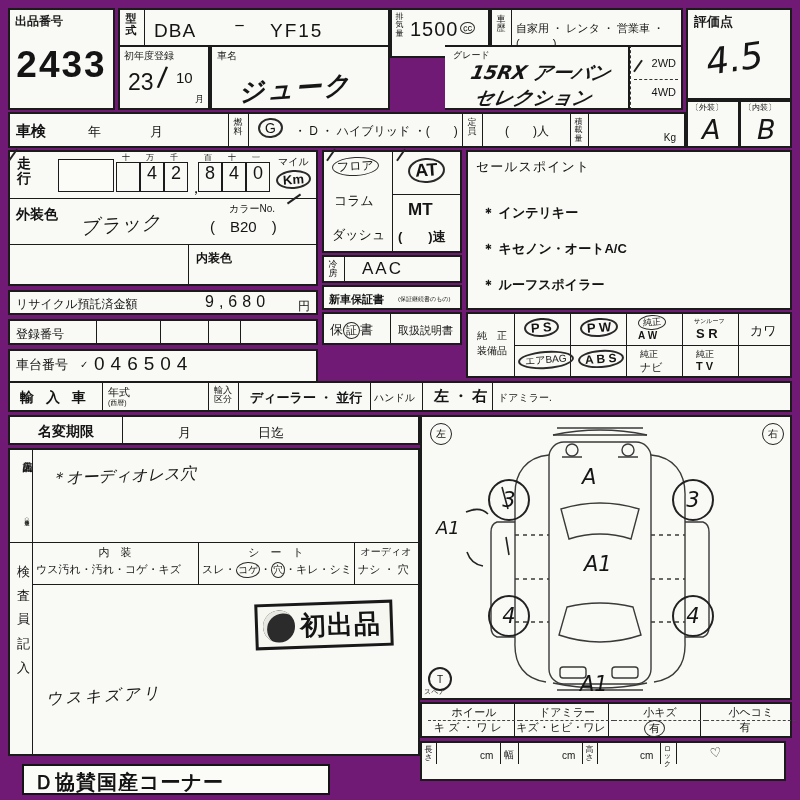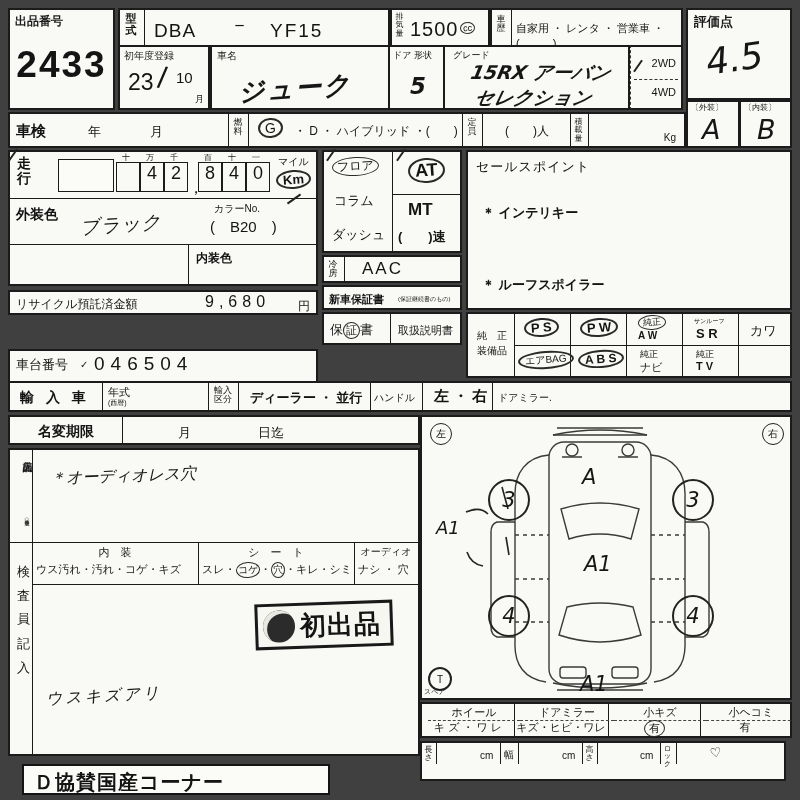--- a/index.html
+++ b/index.html
@@ -1,16 +1,16 @@
 <!DOCTYPE html>
 <html><head>
 <meta charset="utf-8">
 <style>
   html,body{margin:0;padding:0;background:#e8e8e4;}
-  #sheet{position:relative;width:800px;height:800px;background:#404040;
+  #sheet{position:relative;width:800px;height:800px;background:#701a75;
          font-family:"Liberation Sans","DejaVu Sans",sans-serif;color:#141414;overflow:hidden;}
   .abs{position:absolute;box-sizing:border-box;}
   .bx{border:2px solid #1b1b1b;background:#f9f9f5;}
   .bx1{border:1px solid #1b1b1b;background:#f9f9f5;}
   .lbl{font-size:11px;color:#1b1b1b;}
   .tiny{font-size:8px;line-height:1.1;}
   .stack{line-height:1.05;word-break:break-all;text-align:center;}
   .hw{font-family:"DejaVu Sans",sans-serif;font-style:italic;color:#161616;}
   .oval{display:inline-block;border:2px solid #2a2a2a;border-radius:50%;padding:0 5px;transform:rotate(-4deg);}
   .oval-thin{display:inline-block;border:1.5px solid #2a2a2a;border-radius:50%;padding:0 4px;transform:rotate(-3deg);}
@@ -66,24 +66,20 @@
     <div class="abs" style="left:38px;top:14px;font-size:30px;font-weight:100;transform:rotate(8deg);">/</div>
     <div class="abs" style="left:56px;top:22px;font-size:15px;">10</div>
     <div class="abs" style="right:4px;bottom:2px;font-size:9px;">月</div>
   </div>
 
   <div class="abs bx" style="left:210px;top:45px;width:180px;height:65px;">
     <div class="abs lbl" style="left:5px;top:2px;font-size:10px;">車名</div>
     <div class="abs hw" style="left:26px;top:24px;font-size:26px;font-weight:bold;transform:rotate(-4deg);letter-spacing:2px;">ジューク</div>
   </div>
 
-  <div class="abs bx" style="left:390px;top:45px;width:55px;height:65px;border-left:none;">
-    <div class="abs lbl" style="left:3px;top:2px;font-size:9px;">ドア 形状</div>
-    <div class="abs hw" style="left:20px;top:26px;font-size:23px;font-weight:bold;">5</div>
-  </div>
 
   <div class="abs bx" style="left:445px;top:45px;width:185px;height:65px;border-left:none;">
     <div class="abs lbl" style="left:8px;top:2px;font-size:9px;">グレード</div>
     <div class="abs hw" style="left:26px;top:13px;font-size:19px;font-weight:bold;transform:skewX(-12deg);white-space:nowrap;">15RX アーバン</div>
     <div class="abs hw" style="left:30px;top:38px;font-size:19px;font-weight:bold;transform:skewX(-12deg);">セレクション</div>
   </div>
 
   <div class="abs bx" style="left:630px;top:45px;width:53px;height:65px;border-left:1px dashed #333;">
     <div class="abs" style="right:5px;top:10px;font-size:11px;">2WD</div>
     <div class="abs" style="left:3px;top:32px;right:3px;border-top:1px dashed #333;"></div>
@@ -140,33 +136,40 @@
     <div class="abs bx1" style="left:188px;top:10px;width:24px;height:30px;text-align:center;font-size:18px;">8</div>
     <div class="abs bx1" style="left:212px;top:10px;width:24px;height:30px;text-align:center;font-size:18px;">4</div>
     <div class="abs bx1" style="left:236px;top:10px;width:24px;height:30px;text-align:center;font-size:18px;">0</div>
     <div class="abs" style="left:268px;top:3px;font-size:10px;">マイル</div>
     <span class="abs oval" style="left:266px;top:18px;font-size:13px;font-weight:bold;">Km</span>
     <div class="tick" style="left:276px;top:46px;width:16px;transform:rotate(-35deg);"></div>
 
     <div class="hline" style="left:0;top:92px;width:306px;"></div>
     <div class="abs" style="left:6px;top:54px;font-size:14px;font-weight:bold;">外装色</div>
     <div class="abs hw" style="left:70px;top:60px;font-size:19px;transform:rotate(-4deg);letter-spacing:1px;">ブラック</div>
-    <div class="abs" style="left:204px;top:50px;font-size:10px;">カラーNo.</div>
+    <div class="abs" style="left:219px;top:50px;font-size:10px;">カラーNo.</div>
     <div class="abs" style="left:200px;top:66px;font-size:15px;">(　B20　)</div>
 
     <div class="vline" style="left:178px;top:92px;height:40px;"></div>
     <div class="abs" style="left:186px;top:98px;font-size:12px;font-weight:bold;">内装色</div>
   </div>
 
   <div class="abs bx" style="left:8px;top:290px;width:310px;height:25px;">
     <div class="abs" style="left:6px;top:4px;font-size:12px;">リサイクル預託済金額</div>
     <div class="abs" style="left:195px;top:1px;font-size:16px;letter-spacing:5px;">9,680</div>
     <div class="abs" style="right:6px;top:6px;font-size:12px;">円</div>
   </div>
 
+  <div class="abs bx" style="left:8px;top:319px;width:310px;height:26px;">
+    <div class="abs" style="left:6px;top:5px;font-size:12px;">登録番号</div>
+    <div class="vline" style="left:86px;top:0;height:22px;"></div>
+    <div class="vline" style="left:150px;top:0;height:22px;"></div>
+    <div class="vline" style="left:198px;top:0;height:22px;"></div>
+    <div class="vline" style="left:230px;top:0;height:22px;"></div>
+  </div>
 
   <div class="abs bx" style="left:8px;top:349px;width:310px;height:36px;">
     <div class="abs" style="left:6px;top:5px;font-size:13px;">車台番号</div>
     <div class="abs hw" style="left:70px;top:8px;font-size:10px;">✓</div>
     <div class="abs" style="left:84px;top:2px;font-size:19px;letter-spacing:6px;">046504</div>
   </div>
 
   <div class="abs bx" style="left:322px;top:150px;width:140px;height:103px;">
     <div class="vline" style="left:68px;top:0;height:99px;"></div>
     <div class="tick" style="left:0px;top:2px;"></div>
@@ -193,20 +196,21 @@
 
   <div class="abs bx" style="left:322px;top:312px;width:140px;height:33px;">
     <div class="vline" style="left:66px;top:0;height:29px;"></div>
     <div class="abs" style="left:6px;top:7px;font-size:13px;"><span>保</span><span class="oval-thin" style="font-size:11px;padding:0 2px;">証</span><span>書</span></div>
     <div class="abs" style="left:74px;top:9px;font-size:11px;">取扱説明書</div>
   </div>
 
   <div class="abs bx" style="left:466px;top:150px;width:326px;height:160px;">
     <div class="abs" style="left:8px;top:6px;font-size:13px;letter-spacing:1px;">セールスポイント</div>
     <div class="abs" style="left:14px;top:52px;font-size:13px;font-weight:bold;">＊ インテリキー</div>
+    <div class="abs" style="left:14px;top:88px;font-size:13px;font-weight:bold;">＊ キセノン・オートA/C</div>
     <div class="abs" style="left:14px;top:124px;font-size:13px;font-weight:bold;">＊ ルーフスポイラー</div>
   </div>
 
   <div class="abs bx" style="left:466px;top:312px;width:326px;height:66px;">
     <div class="vline" style="left:46px;top:0;height:62px;"></div>
     <div class="abs" style="left:4px;top:14px;width:40px;text-align:center;font-size:10px;line-height:1.5;">
       <div>純　正</div>
       <div>装備品</div>
     </div>
     <div class="hline" style="left:46px;top:31px;width:276px;"></div>

